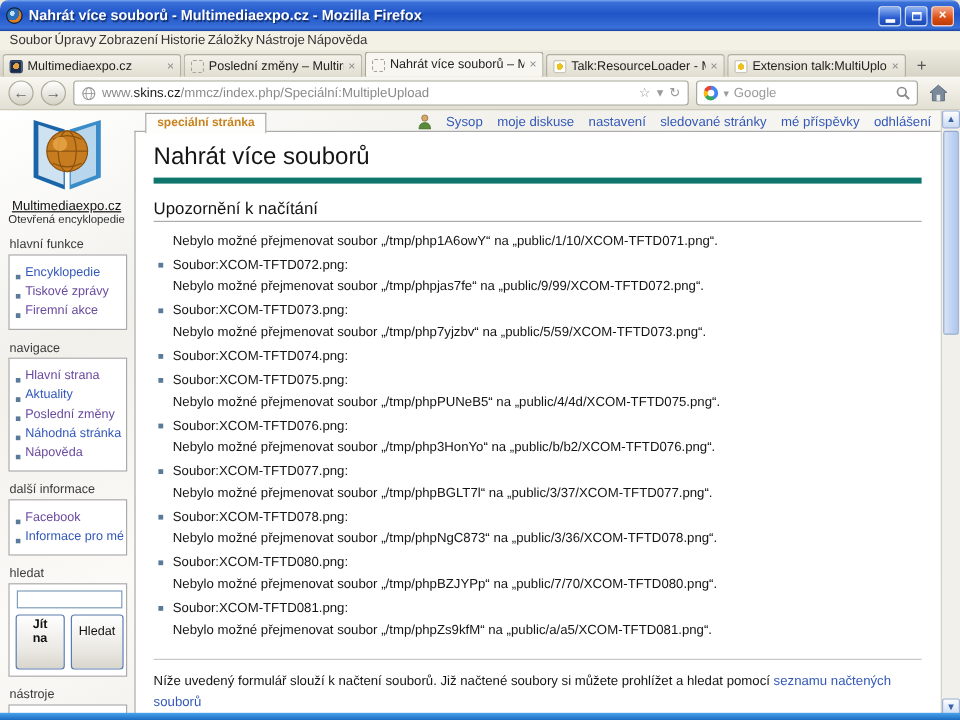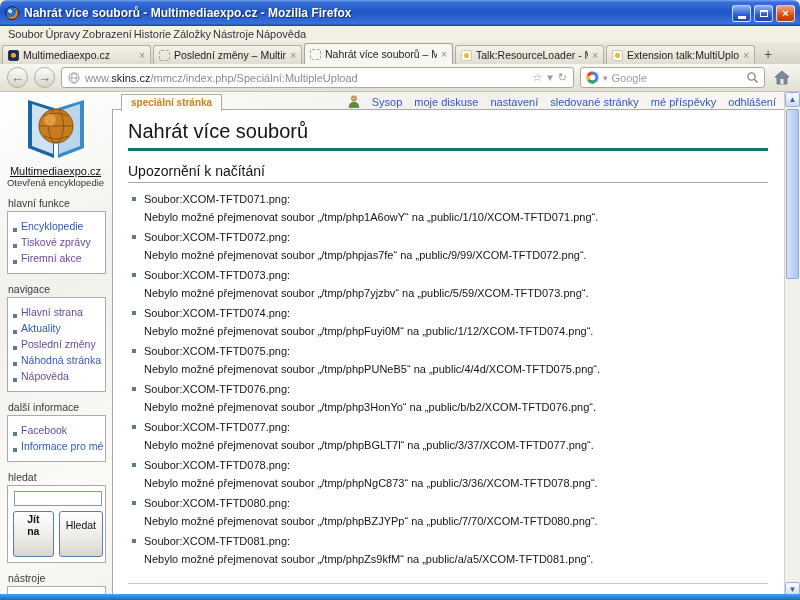--- a/index.html
+++ b/index.html
@@ -80,21 +80,21 @@
   .side-btn-row { display:flex; gap:5px; }
   .xp-btn { font-size:10.5px; padding:1px 6px 19px; border:1px solid #5a7ab0; border-radius:3px;
     background:linear-gradient(#ffffff,#e8e6e0 70%,#d8d5cc); color:#111; }
   .xp-btn.bold { font-weight:bold; }
 
   .content-wrap { position:absolute; left:112px; right:16px; top:0; bottom:0; padding-top:17px; }
   .page-tab { position:absolute; top:2px; left:9px; z-index:3; background:#fdfdfb;
     border:1px solid #aaa; border-bottom:none; padding:2px 9px 3px; font-size:10px; font-weight:bold; color:#c8821e; }
   .content { background:#fff; border:1px solid #aaa; border-right:none; height:100%;
     padding:8px 16px 10px 15px; font-size:11px; color:#151515; overflow:hidden; }
-  .content h1 { font-size:20px; font-weight:normal; border-bottom:3px solid #0f766e; padding-bottom:5px; margin:2px 0 10px; }
+  .content h1 { font-size:20px; font-weight:normal; border-bottom:5px solid #0f766e; padding-bottom:5px; margin:2px 0 10px; }
   .content h2 { font-size:14px; font-weight:normal; border-bottom:1px solid #aaa; padding-bottom:3px; margin:12px 0 9px; }
   ul.errors { list-style:none; margin:8px 0 0 4px; }
   ul.errors li { margin-bottom:5px; line-height:15px; }
   .err-file { position:relative; padding-left:12px; }
   .err-file::before { content:""; position:absolute; left:0; top:5px; width:4px; height:4px; background:#5a7a9a; }
   .err-msg { margin:3px 0 0 12px; }
   .sep { border:none; border-top:1px solid #c8c8c8; margin:16px 0 10px; }
   .footer-p { line-height:17px; margin-bottom:8px; }
   .footer-p .plink { color:#3358b8; }
 
@@ -359,37 +359,35 @@
   </div>
 
   <div class="content-wrap">
     <div class="page-tab">speciální stránka</div>
     <div class="content">
       <h1>Nahrát více souborů</h1>
       <h2>Upozornění k načítání</h2>
       <ul class="errors">
 
           <li>
-            <div class="err-file">Soubor:XCOM-TFTD071.png:</div>
             <div class="err-msg">Nebylo možné přejmenovat soubor „/tmp/php1A6owY“ na „public/1/10/XCOM-TFTD071.png“.</div>
           </li>
 
           <li>
             <div class="err-file">Soubor:XCOM-TFTD072.png:</div>
             <div class="err-msg">Nebylo možné přejmenovat soubor „/tmp/phpjas7fe“ na „public/9/99/XCOM-TFTD072.png“.</div>
           </li>
 
           <li>
             <div class="err-file">Soubor:XCOM-TFTD073.png:</div>
             <div class="err-msg">Nebylo možné přejmenovat soubor „/tmp/php7yjzbv“ na „public/5/59/XCOM-TFTD073.png“.</div>
           </li>
 
           <li>
             <div class="err-file">Soubor:XCOM-TFTD074.png:</div>
-            <div class="err-msg">Nebylo možné přejmenovat soubor „/tmp/phpFuyi0M“ na „public/1/12/XCOM-TFTD074.png“.</div>
           </li>
 
           <li>
             <div class="err-file">Soubor:XCOM-TFTD075.png:</div>
             <div class="err-msg">Nebylo možné přejmenovat soubor „/tmp/phpPUNeB5“ na „public/4/4d/XCOM-TFTD075.png“.</div>
           </li>
 
           <li>
             <div class="err-file">Soubor:XCOM-TFTD076.png:</div>
             <div class="err-msg">Nebylo možné přejmenovat soubor „/tmp/php3HonYo“ na „public/b/b2/XCOM-TFTD076.png“.</div>

